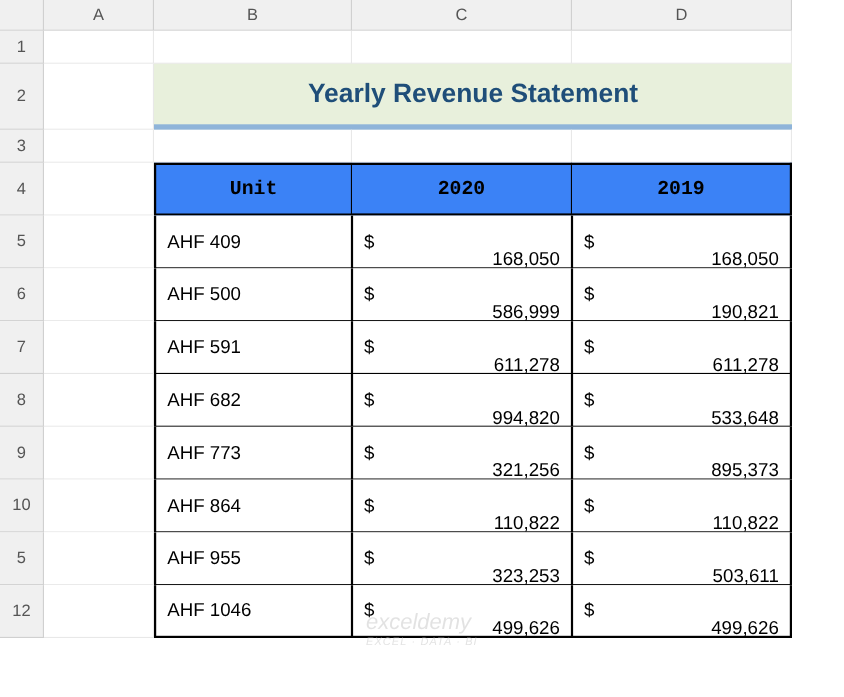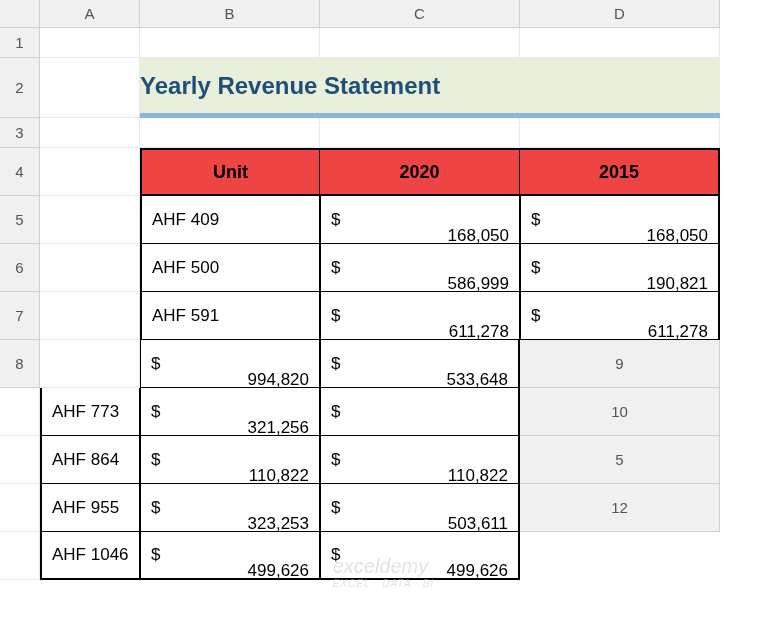--- a/index.html
+++ b/index.html
@@ -46,35 +46,37 @@
       border-bottom: 1px solid #e8e8e8;
       background: #fff;
     }
     .title-cell {
       grid-column: 3 / 6;
       background: #e8f0dc;
       border: none;
       border-bottom: 5px solid #8fb4d9;
       display: flex;
       align-items: center;
+      justify-content: center;
       font-size: 24px;
       font-weight: bold;
       color: #1f4e79;
     }
     .table-header {
-      background: #ef4444;
+      background: #3b82f6;
       border: 2px solid #000;
       display: flex;
       align-items: center;
       justify-content: center;
       font-size: 18px;
       font-weight: bold;
       color: #000;
       border-right: 1px solid #000;
       border-left: none;
+      font-family: Liberation Mono, monospace;
     }
     .table-header.first {
       border-left: 2px solid #000;
     }
     .table-header.last {
       border-right: 2px solid #000;
     }
     .data-cell {
       border: 1px solid #000;
       border-top: none;
@@ -154,21 +156,21 @@
     <div class="cell"></div>
     <div class="row-header">4</div>
     <div class="cell"></div>
     <div class="table-header first">
       <span>Unit</span>
     </div>
     <div class="table-header">
       <span>2020</span>
     </div>
     <div class="table-header last">
-      <span>2015</span>
+      <span>2019</span>
     </div>
     <div class="row-header">5</div>
     <div class="cell"></div>
     <div class="data-cell unit-cell first">
       <span>AHF 409</span>
     </div>
     <div class="data-cell money-cell">
       <span class="dollar">$</span>
       <span class="amount">168,050</span>
     </div>
@@ -197,39 +199,43 @@
     <div class="data-cell money-cell">
       <span class="dollar">$</span>
       <span class="amount">611,278</span>
     </div>
     <div class="data-cell money-cell last-col">
       <span class="dollar">$</span>
       <span class="amount">611,278</span>
     </div>
     <div class="row-header">8</div>
     <div class="cell"></div>
+    <div class="data-cell unit-cell first">
+      <span>AHF 682</span>
+    </div>
     <div class="data-cell money-cell">
       <span class="dollar">$</span>
       <span class="amount">994,820</span>
     </div>
     <div class="data-cell money-cell last-col">
       <span class="dollar">$</span>
       <span class="amount">533,648</span>
     </div>
     <div class="row-header">9</div>
     <div class="cell"></div>
     <div class="data-cell unit-cell first">
       <span>AHF 773</span>
     </div>
     <div class="data-cell money-cell">
       <span class="dollar">$</span>
       <span class="amount">321,256</span>
     </div>
     <div class="data-cell money-cell last-col">
       <span class="dollar">$</span>
+      <span class="amount">895,373</span>
     </div>
     <div class="row-header">10</div>
     <div class="cell"></div>
     <div class="data-cell unit-cell first">
       <span>AHF 864</span>
     </div>
     <div class="data-cell money-cell">
       <span class="dollar">$</span>
       <span class="amount">110,822</span>
     </div>

